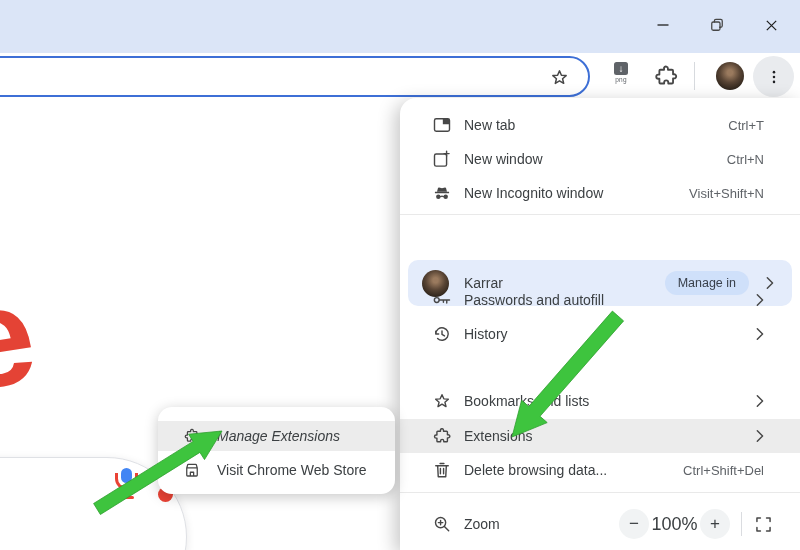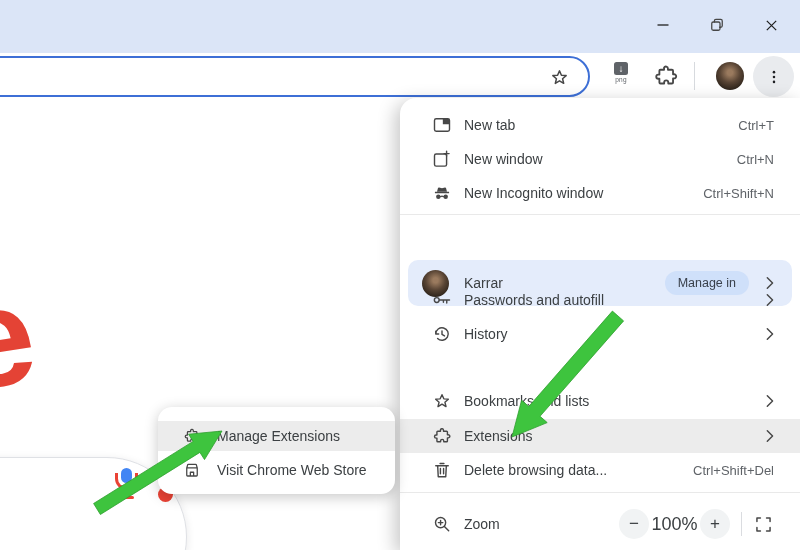--- a/index.html
+++ b/index.html
@@ -38,21 +38,21 @@
   .mic .arc { position:absolute; left:3px; top:5px; width:23px; height:17px; border:3px solid #ea4335; border-top:none;
               border-radius:0 0 12px 12px; }
   .mic .stem{ position:absolute; left:13px; top:22px; width:3px; height:6px; background:#ea4335; }
   .mic .base{ position:absolute; left:7px; top:28px; width:15px; height:3px; border-radius:2px; background:#ea4335; }
   .lens-dot { position:absolute; left:158px; top:487px; width:15px; height:15px; border-radius:50%; z-index:4; }
 
   
   .menu { position:absolute; left:400px; top:98px; width:400px; height:452px; background:#fff;
           border-radius:16px 0 0 0; box-shadow:-5px 4px 18px rgba(0,0,0,.22); z-index:10; overflow:hidden; }
   .mrow { position:absolute; left:0; width:400px; height:34px; display:flex; align-items:center;
-          padding:0 26px 0 32px; }
+          padding:0 36px 0 32px; }
   .mrow.hl { background:#ececec; }
   .micon { width:20px; height:20px; margin-right:12px; flex:none; display:flex; align-items:center; justify-content:center; }
   .mlabel { font-size:14px; color:#3c4043; flex:1; white-space:nowrap; }
   .msc { font-size:13px; color:#5f6368; white-space:nowrap; }
   .msep { position:absolute; left:0; width:400px; height:1px; background:#e9e9e9; }
 
   .profile-row { position:absolute; left:8px; top:130px; width:384px; height:46px; background:#e4ecfb;
                  border-radius:10px; display:flex; align-items:center; padding:0 18px 0 14px;margin-top:32px; }
   .profile-row .avatar { width:27px; height:27px; flex:none; }
   .pname { font-size:14px; color:#3c4043; margin-left:15px; flex:1; }
@@ -62,21 +62,21 @@
               padding:0 26px 0 32px; }
   .zbtn { width:30px; height:30px; border-radius:50%; background:#f1f3f4; display:flex; align-items:center;
           justify-content:center; font-size:17px; color:#3c4043; flex:none; }
   .zval { width:51px; text-align:center; font-size:18px; color:#3c4043; flex:none; }
   .zdivider { width:1px; height:24px; background:#dadce0; margin:0 11px; flex:none; }
 
   
   .submenu { position:absolute; left:158px; top:407px; width:237px; height:87px; background:#fff;
              border-radius:14px; box-shadow:0 3px 14px rgba(0,0,0,.22); z-index:20; overflow:hidden; }
   .srow { position:absolute; left:0; width:237px; height:30px; display:flex; align-items:center; padding:0 12px 0 25px; }
-  .srow.hl { background:#ececec; }
+  .srow.hl { background:#ececec;font-style:italic; }
   .srow .micon { width:18px; height:18px; margin-right:16px; }
   .srow .mlabel { font-size:14px; }
 
   
   .arrows { position:absolute; left:0; top:0; width:800px; height:550px; z-index:50; pointer-events:none; }
 
   .ic { stroke:#474747; fill:none; stroke-width:1.7; stroke-linecap:round; stroke-linejoin:round; }
   .icf { fill:#474747; stroke:none; }
 </style>
 </head>
@@ -168,21 +168,21 @@
       <span class="micon">
         <svg width="20" height="20" viewBox="0 0 24 24">
           <path class="icf" d="M3.5 10.6h17v1.6h-17z"></path>
           <path class="icf" d="M6 10.6L7.1 6.2c.2-.6.8-1 1.4-.8L12 6.3l3.5-.9c.6-.2 1.2.2 1.4.8L18 10.6z"></path>
           <circle cx="7.6" cy="16.6" r="2.7" class="icf"></circle>
             <circle cx="16.4" cy="16.6" r="2.7" class="icf"></circle>
           <path d="M10.4 16.3c1-.7 2.2-.7 3.2 0" class="ic"></path>
         </svg>
       </span>
       <span class="mlabel">New Incognito window</span>
-      <span class="msc">Ctrl+Shift+N</span>
+      <span class="msc">Visit+Shift+N</span>
     </div>
 
     <div class="msep" style="top:116px"></div>
 
     <div class="profile-row" style="background: rgb(228, 236, 251);">
       <span class="avatar"></span>
       <span class="pname">Karrar</span>
       <span class="badge" style="background: rgb(207, 224, 250);">Manage in</span>
       <svg width="9" height="14" viewBox="0 0 10 16" class="ic">
           <path d="M2.5 2l6 6-6 6"></path>

